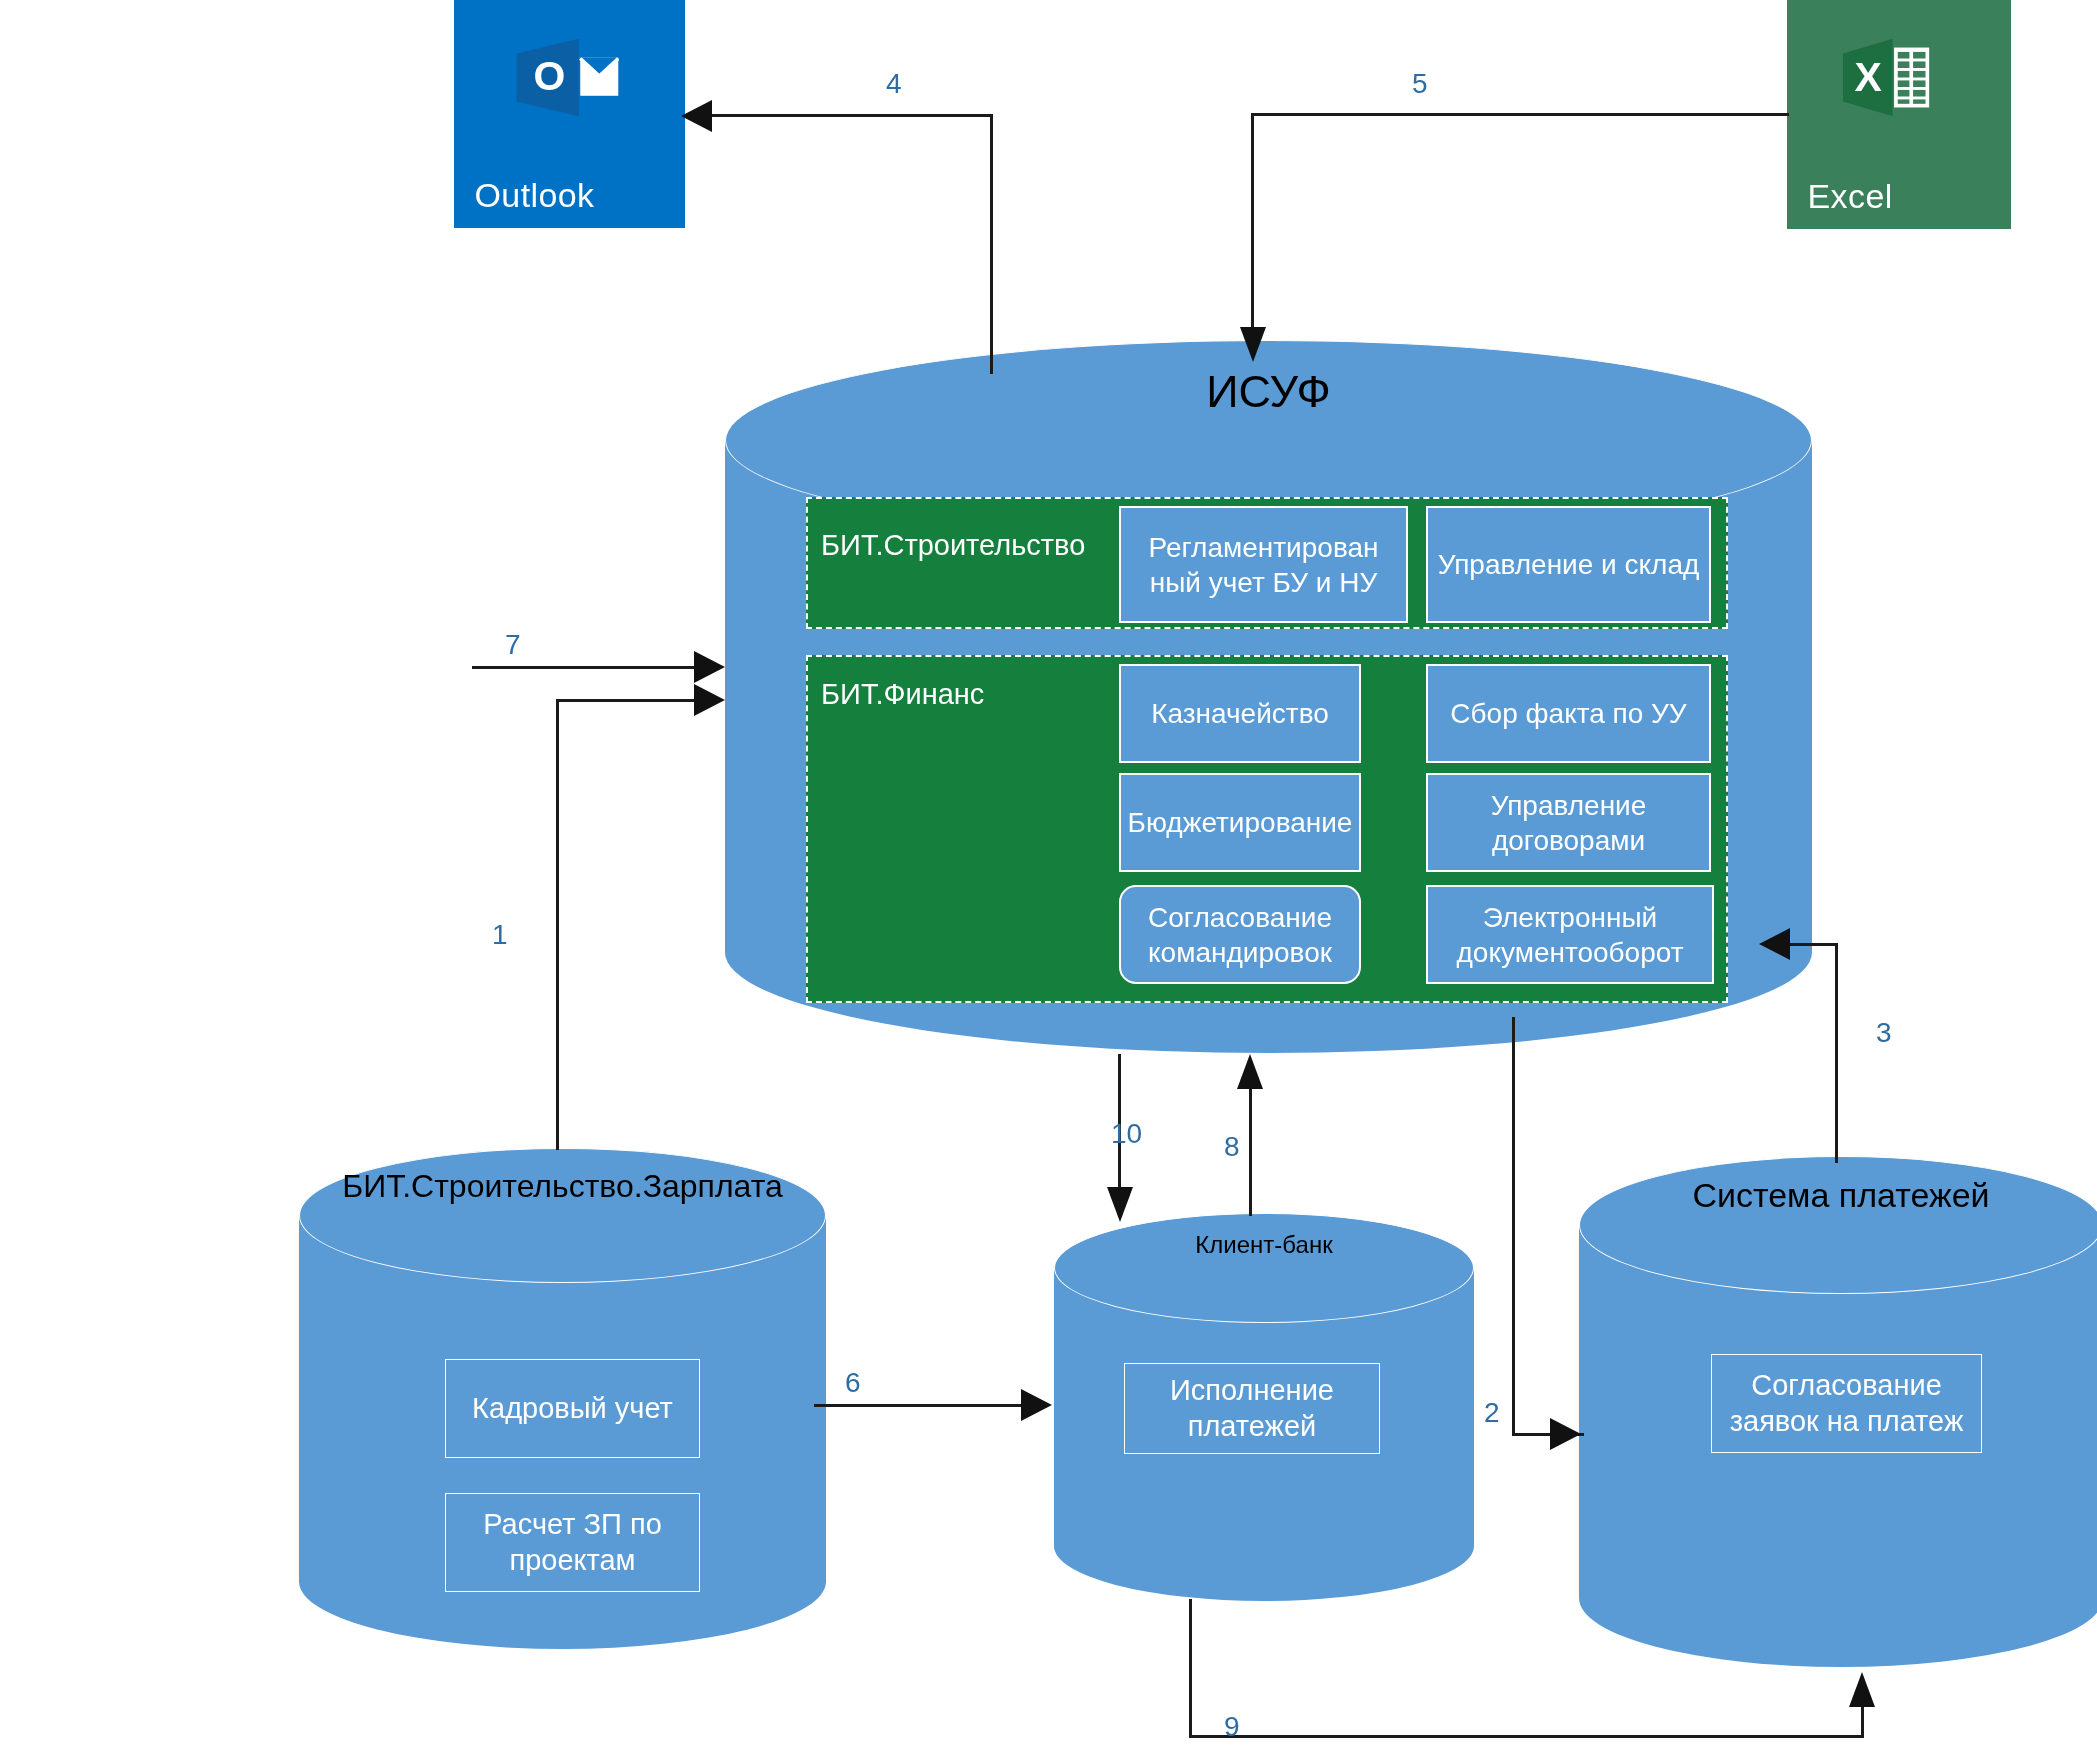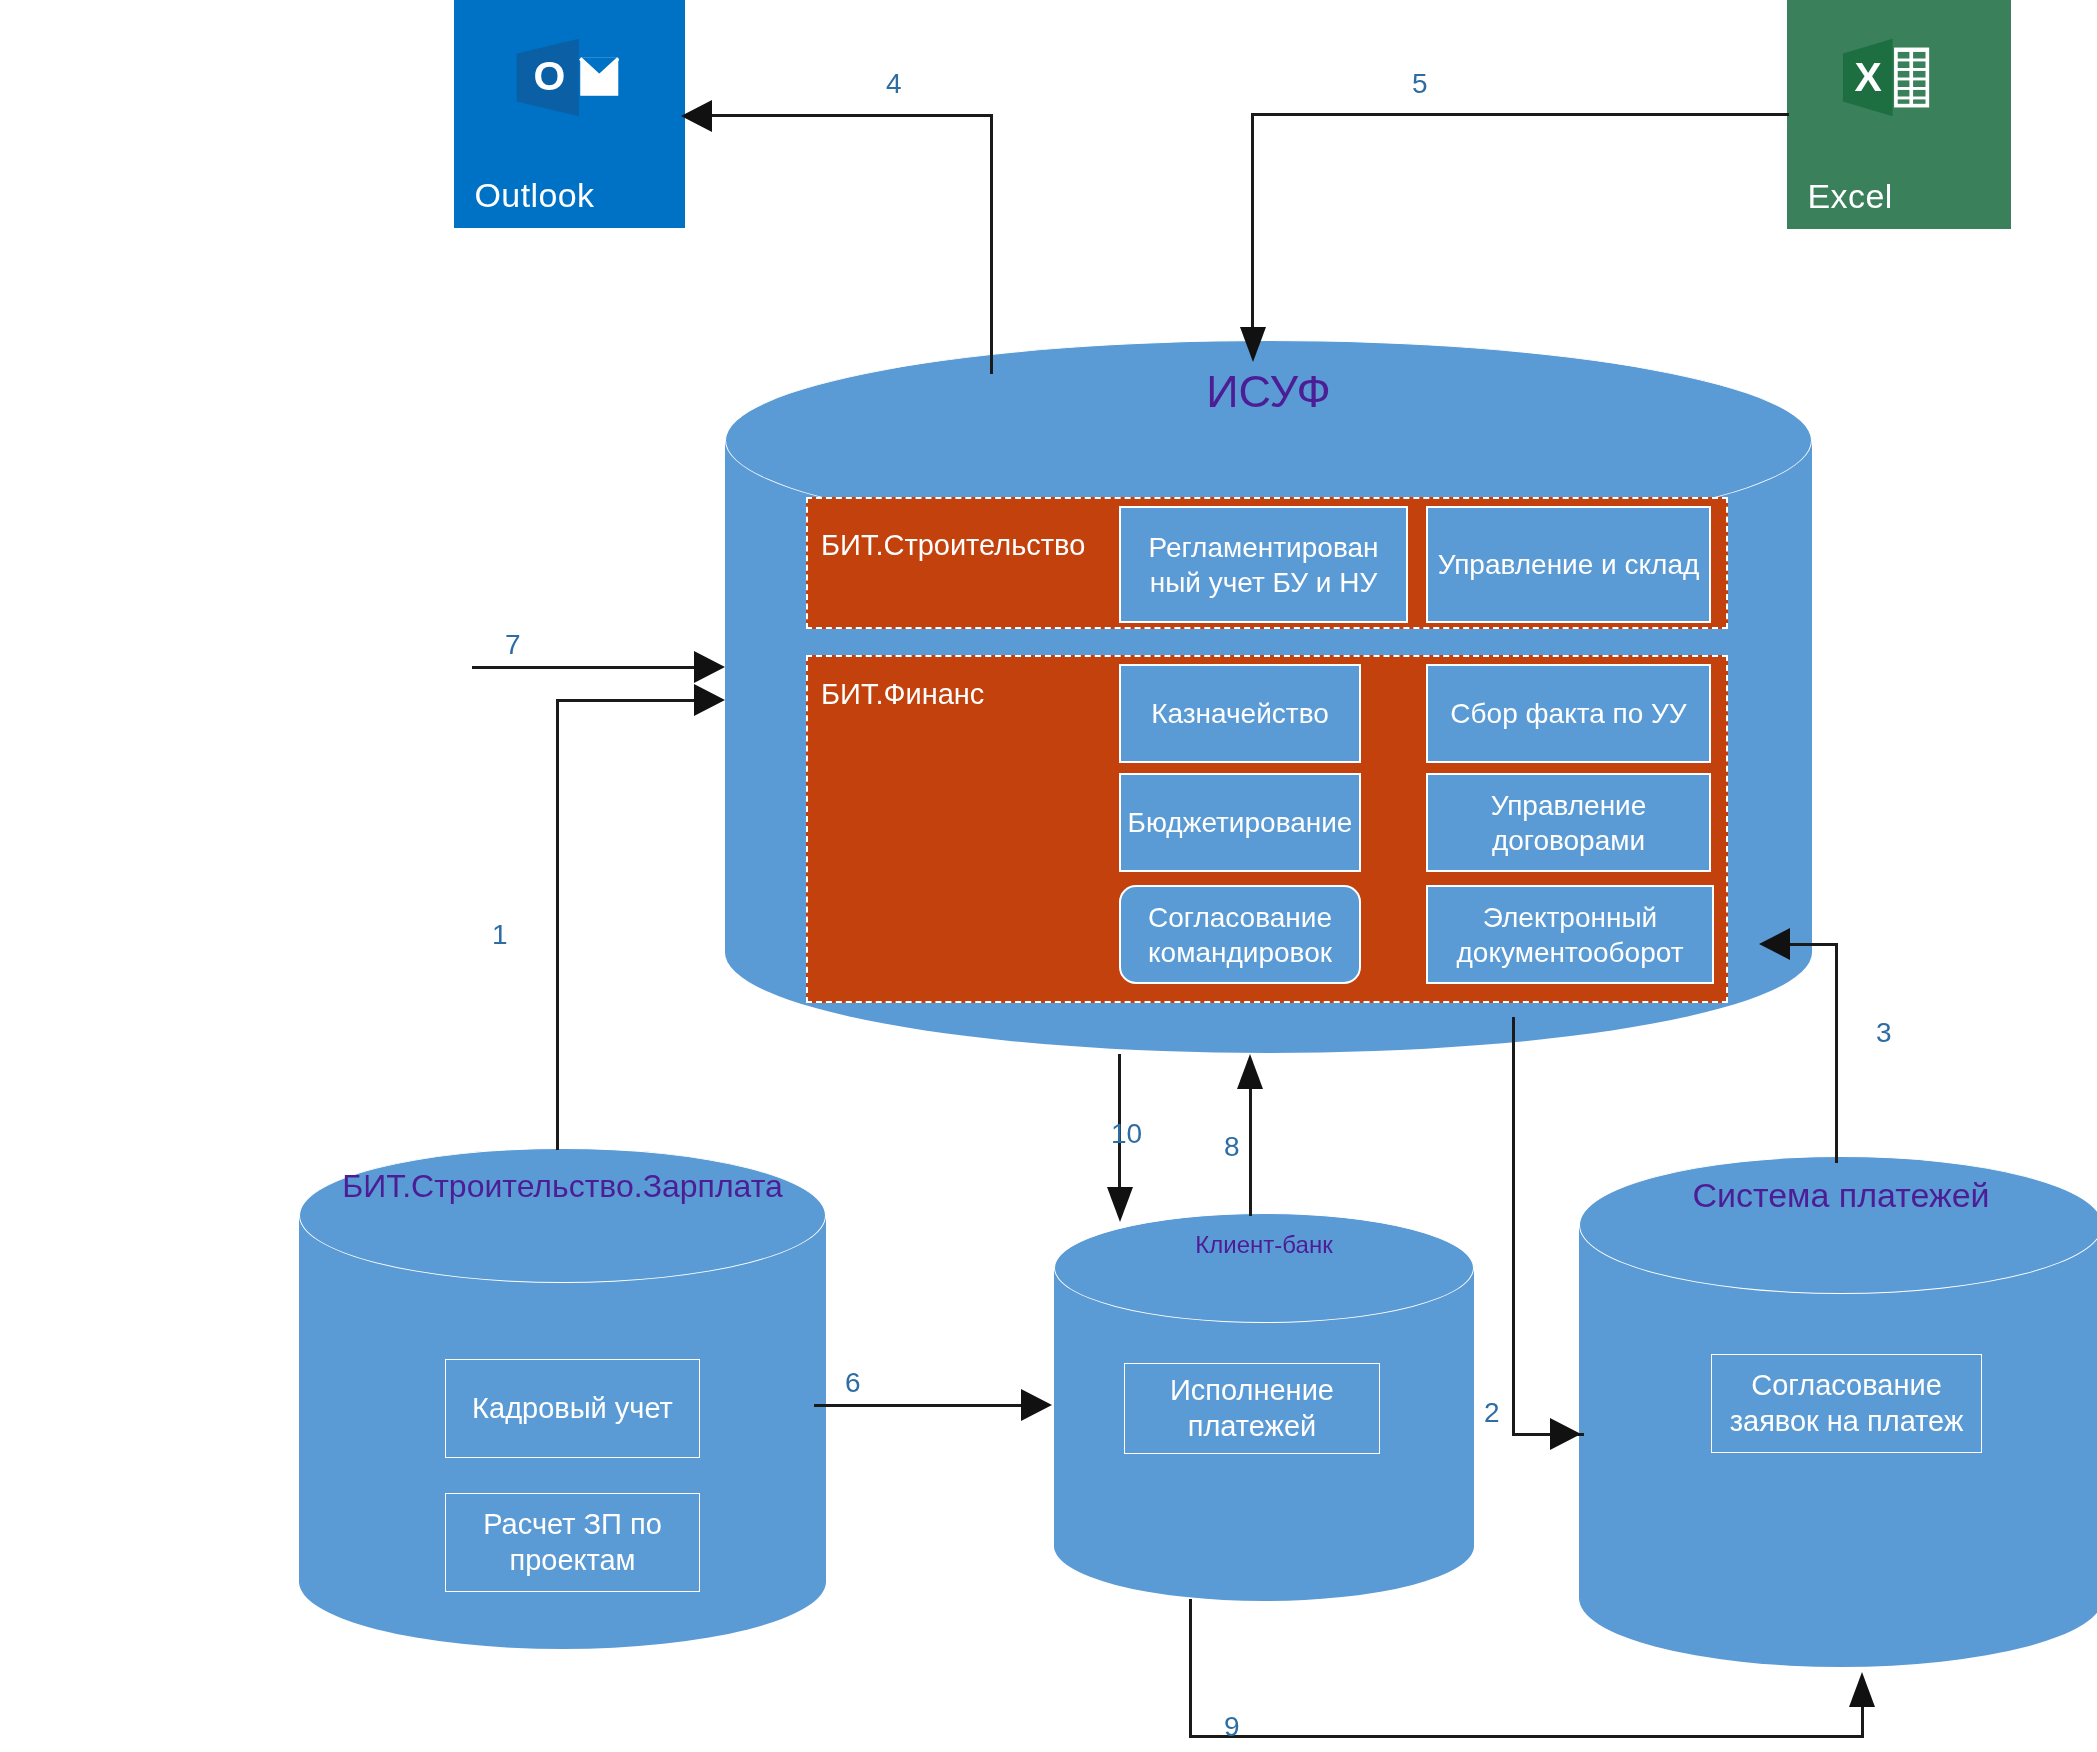--- a/index.html
+++ b/index.html
@@ -42,21 +42,21 @@
     box-sizing:border-box;
   }
   .cyl .bottom{
     position:absolute;left:0;right:0;
     background:#5B9BD5;
     border-radius:50%;
   }
   .cyl .title{
     position:absolute;left:0;right:0;
     text-align:center;
-    color:#4c1d95;
+    color:#000000;
     font-weight:400;
     z-index:6;
     line-height:1.05;
   }
   .inner-box{
     position:absolute;
     box-sizing:border-box;
     border:1.5px solid #ffffff;
     color:#ffffff;
     display:flex;
@@ -65,21 +65,21 @@
     text-align:center;
     z-index:7;
     line-height:1.22;
     padding:2.9px 4.4px;
   }
 
   
   .panel{
     position:absolute;
     box-sizing:border-box;
-    background:#c2410c;
+    background:#15803d;
     border:2.9px dashed #ffffff;
     z-index:7;
   }
   .panel-title{
     position:absolute;
     color:#ffffff;
     font-size:29px;
     line-height:1.1;
   }
   .mod{

